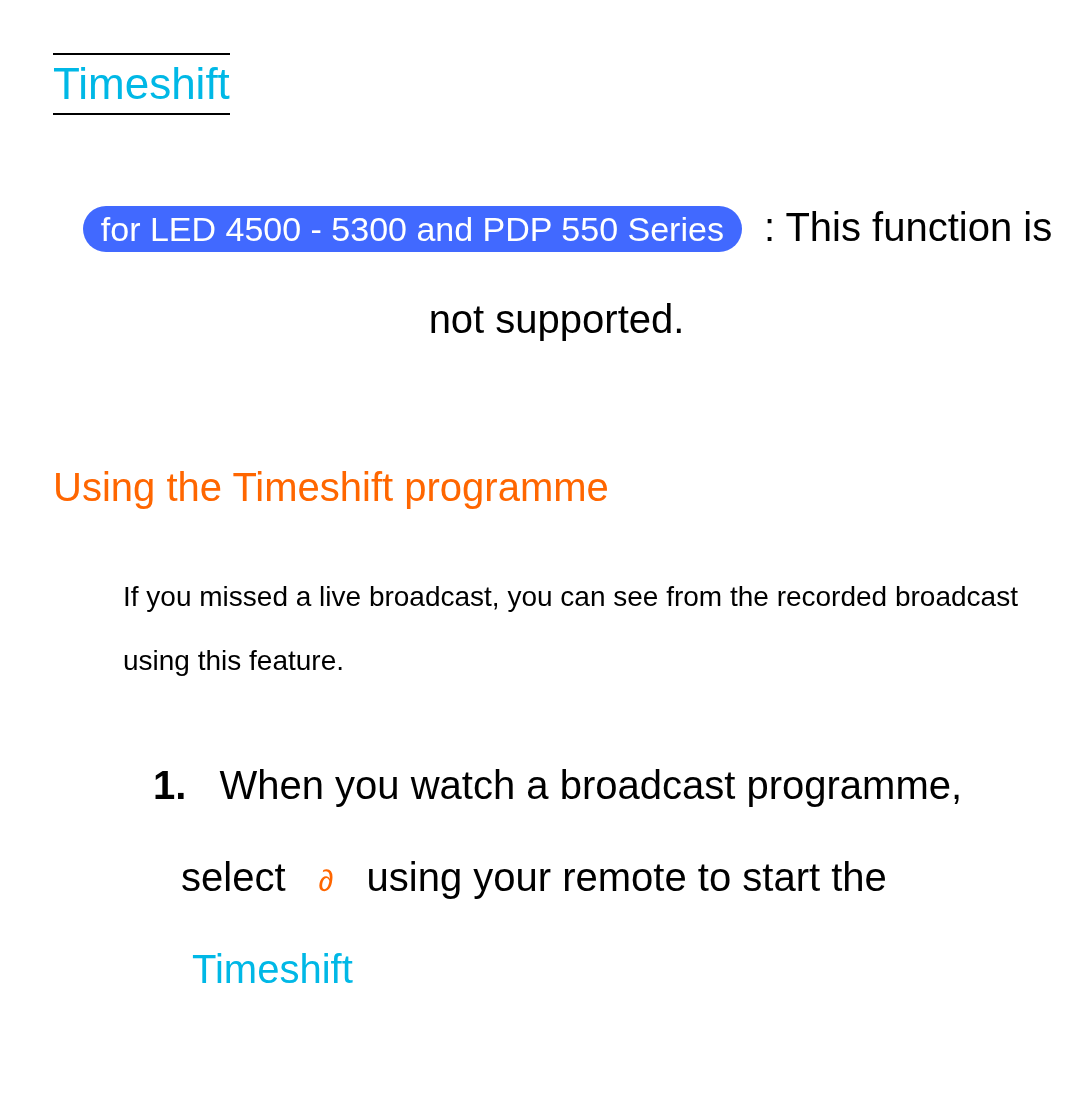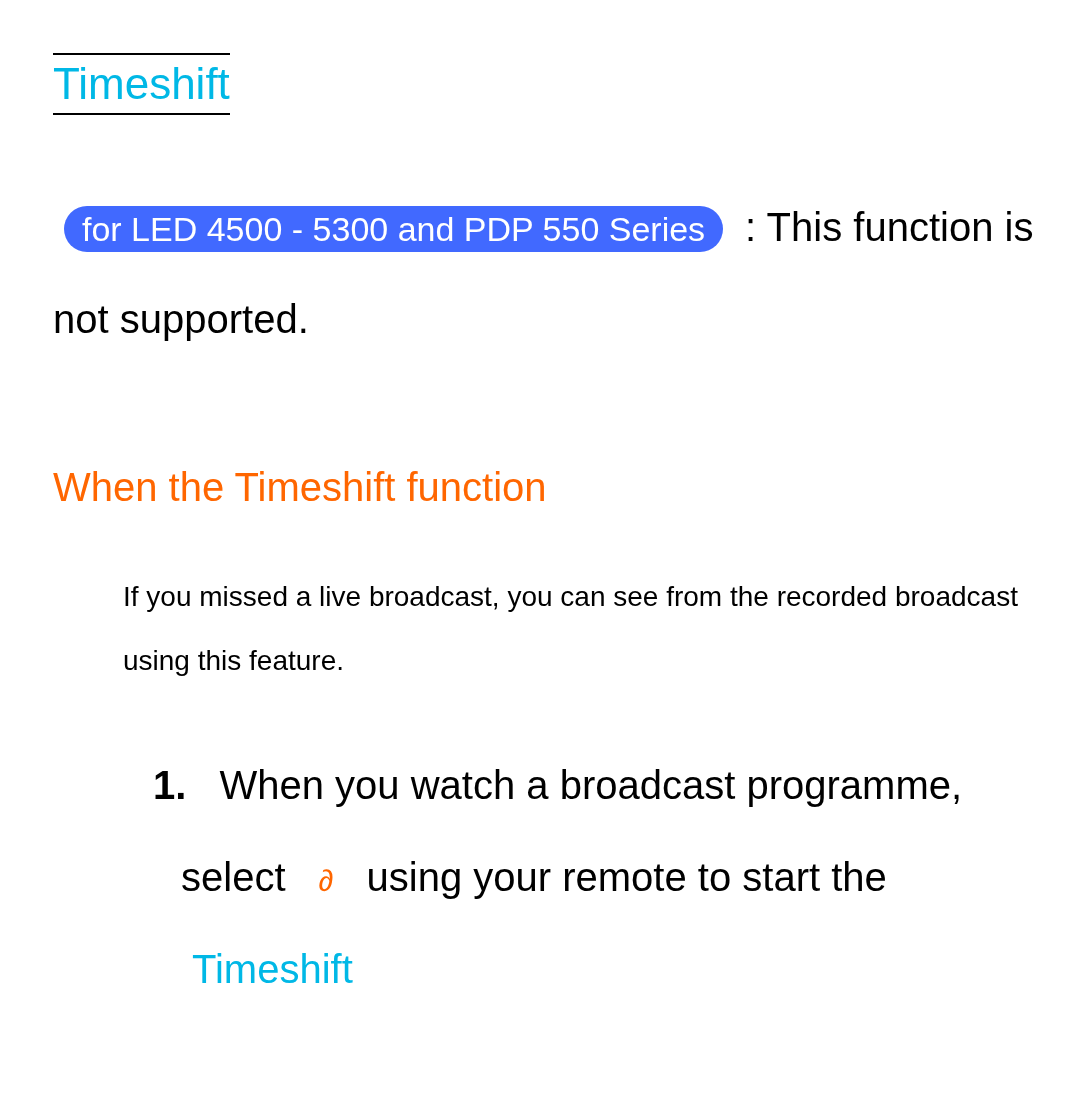--- a/index.html
+++ b/index.html
@@ -22,20 +22,21 @@
       border-top: 2px solid #000000;
       border-bottom: 2px solid #000000;
       display: inline-block;
       padding: 4px 0;
       margin-bottom: 55px;
     }
     .note-paragraph {
       font-size: 40px;
       line-height: 2.3;
       margin-bottom: 100px;
+      text-align: center;
     }
     .badge {
       background: #4169ff;
       color: #ffffff;
       font-size: 34px;
       border-radius: 50px;
       padding: 4px 18px;
       display: inline;
     }
     .section-heading {
@@ -72,21 +73,21 @@
 <body>
 
 
 
 <h1 class="title">Timeshift</h1>
 
 <p class="note-paragraph">
   <span class="badge">for LED 4500 - 5300 and PDP 550 Series</span><span>: This function is not supported.</span>
 </p>
 
-<h2 class="section-heading">When the Timeshift function</h2>
+<h2 class="section-heading">Using the Timeshift programme</h2>
 
 <p class="body-text">If you missed a live broadcast, you can see from the recorded broadcast using this feature.</p>
 
 <p class="list-item">
   <span class="list-number">1.</span>
   <span>When you watch a broadcast programme, select </span><span class="play-icon">∂</span><span> using your remote to start the </span><span class="keyword">Timeshift</span>
 </p>
 
 
 

